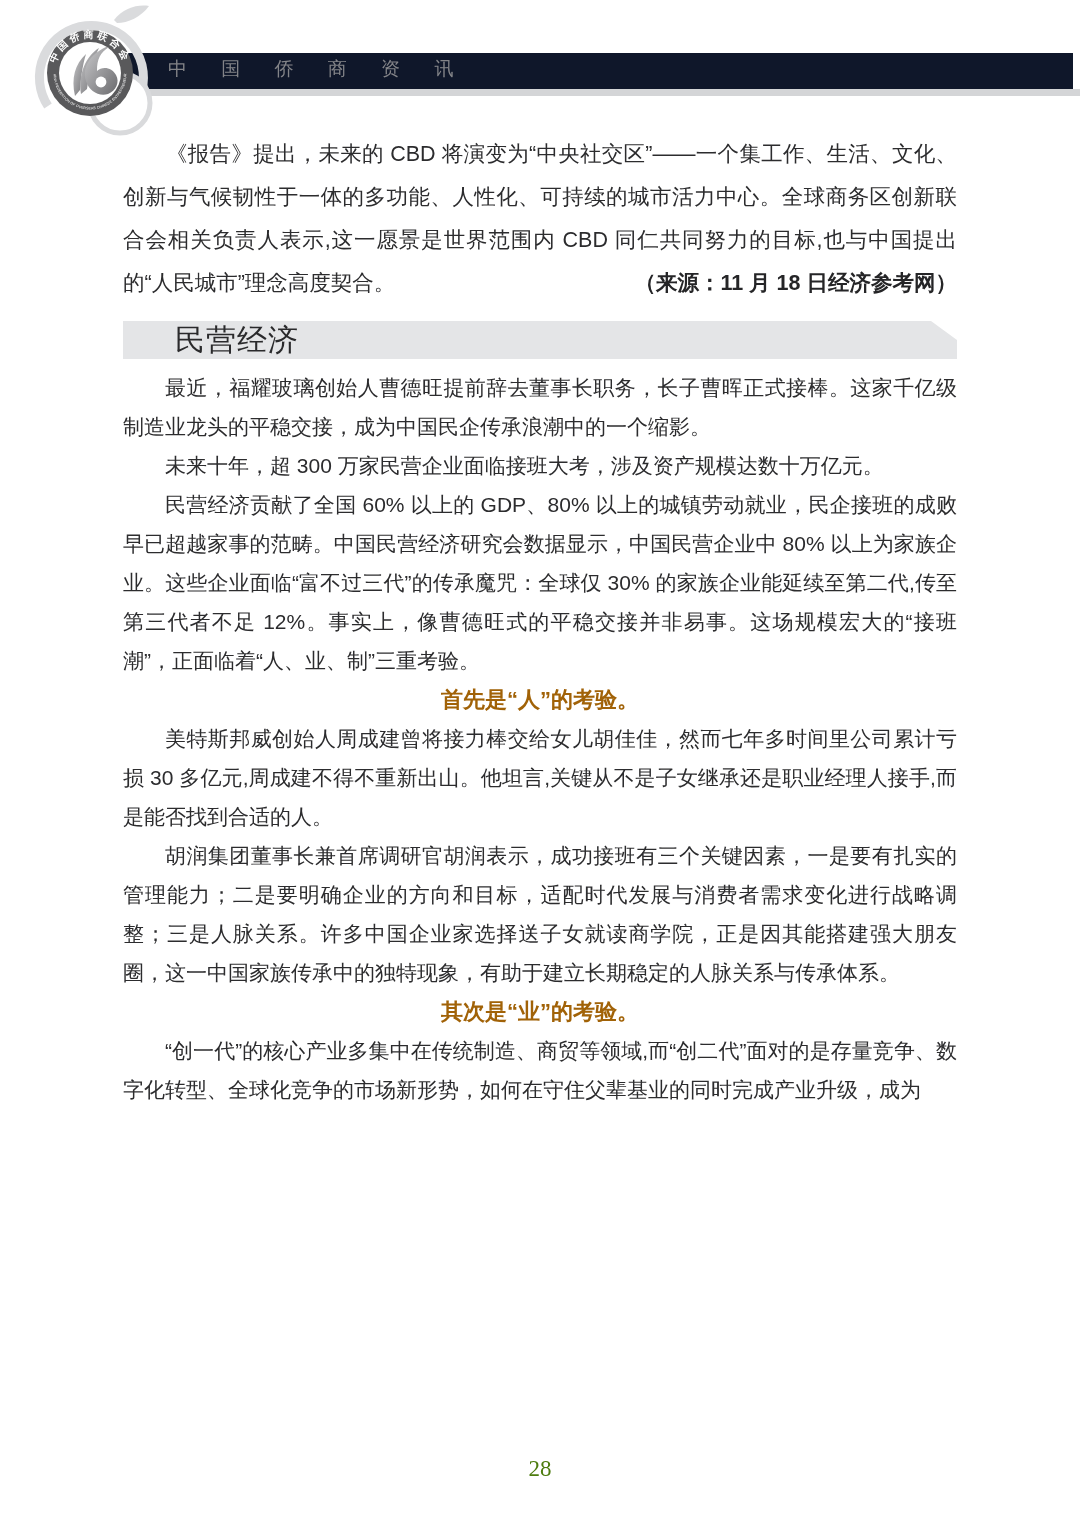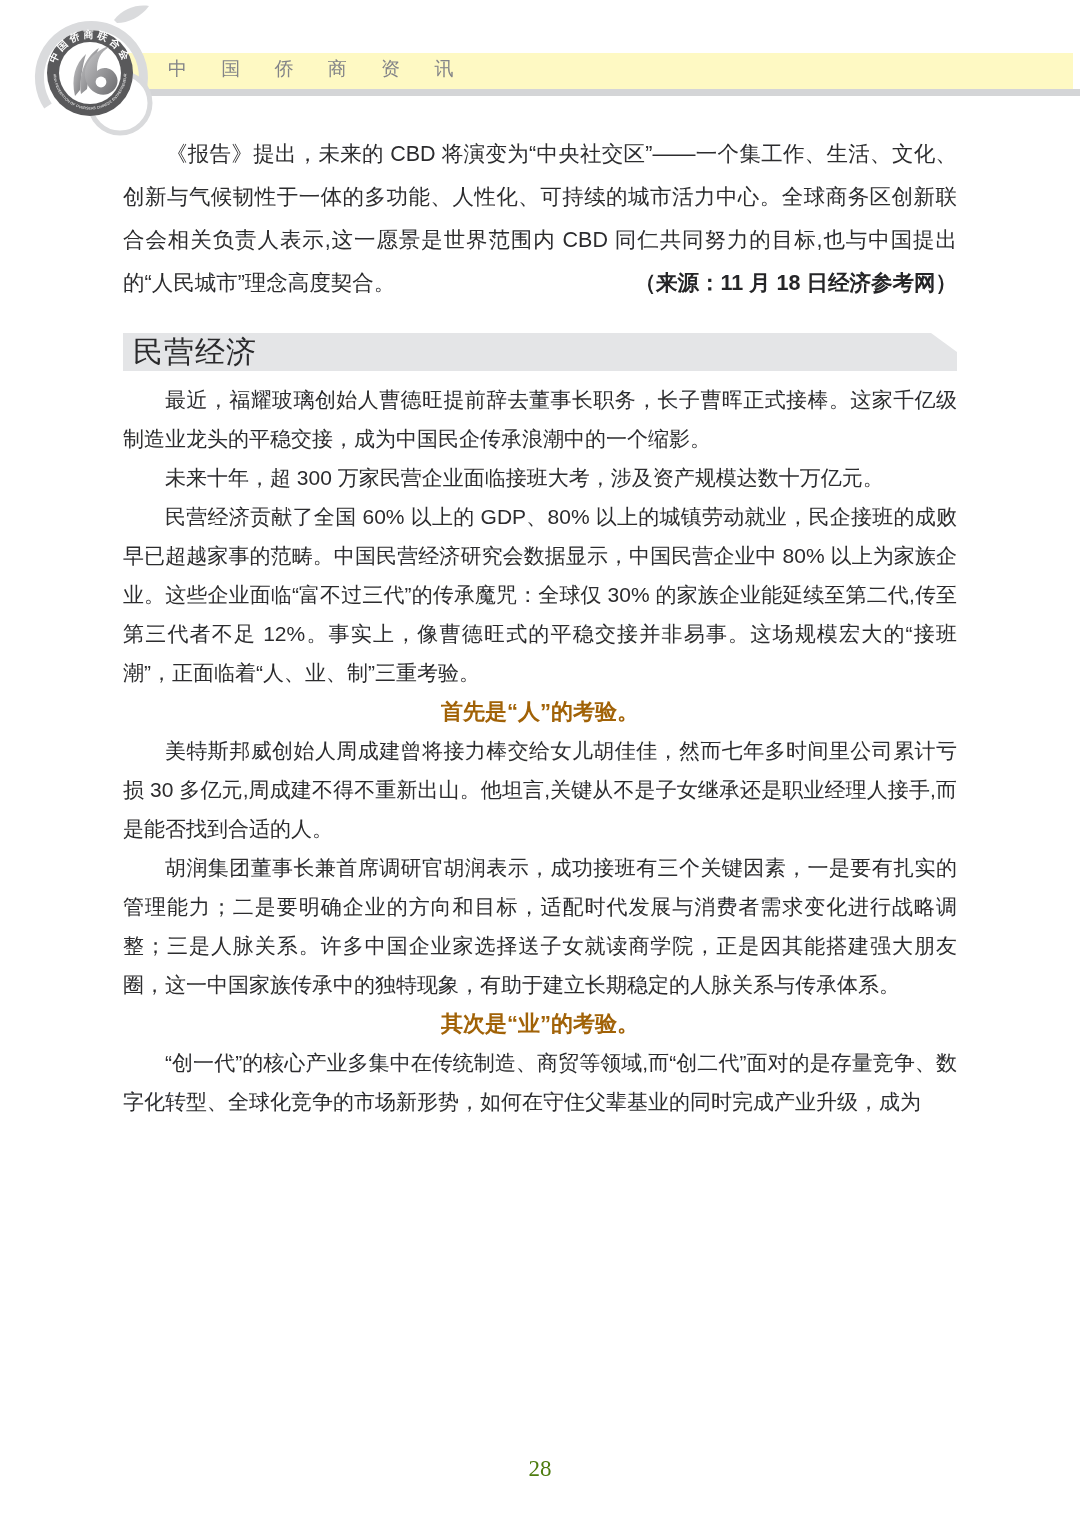--- a/index.html
+++ b/index.html
@@ -8,21 +8,21 @@
     width:1080px; height:1525px;
     font-family:"Liberation Sans", sans-serif;
     color:#2e2e30;
   }
   .page { position:relative; width:1080px; height:1525px; background:#ffffff; overflow:hidden; }
 
   
   .hdr { position:relative; height:110px; }
   .band-main {
     position:absolute; left:118px; right:7px; top:53px; height:40px;
-    background:#fef9c3;
+    background:#0f172a;
   }
   .masthead-text {
     padding-left:50px; line-height:31px;
     font-size:19px; color:#838488;
     letter-spacing:2px; word-spacing:25px;
     white-space:nowrap;
   }
   .band-thin {
     position:absolute; left:118px; right:0; top:89px; height:7px;
     background:#d4d5d7;
@@ -33,23 +33,24 @@
   main { padding:0 123px; }
   .intro {
     margin-top:23px;
     font-size:21.5px; line-height:43px;
     text-align:justify; text-indent:2em;
     color:#2c2c2e;
   }
   .intro .source { float:right; text-indent:0; color:#252527;font-weight:bold; }
 
   .section-banner {
-    margin-top:28px; height:38px;
+    margin-top:16px; height:38px;
     background:#e4e5e7;
     clip-path:polygon(0 0, calc(100% - 26px) 0, 100% 19px, 100% 100%, 0 100%);
+    padding-left:42px;
   }
   .section-banner .section-label {
     display:inline-block;
     font-family:"Liberation Serif", serif;
     font-size:30px; line-height:37px; padding-left:10px;
     color:#2a2a2c; letter-spacing:1px;
   }
 
   .article-title {
     margin-top:36px;

